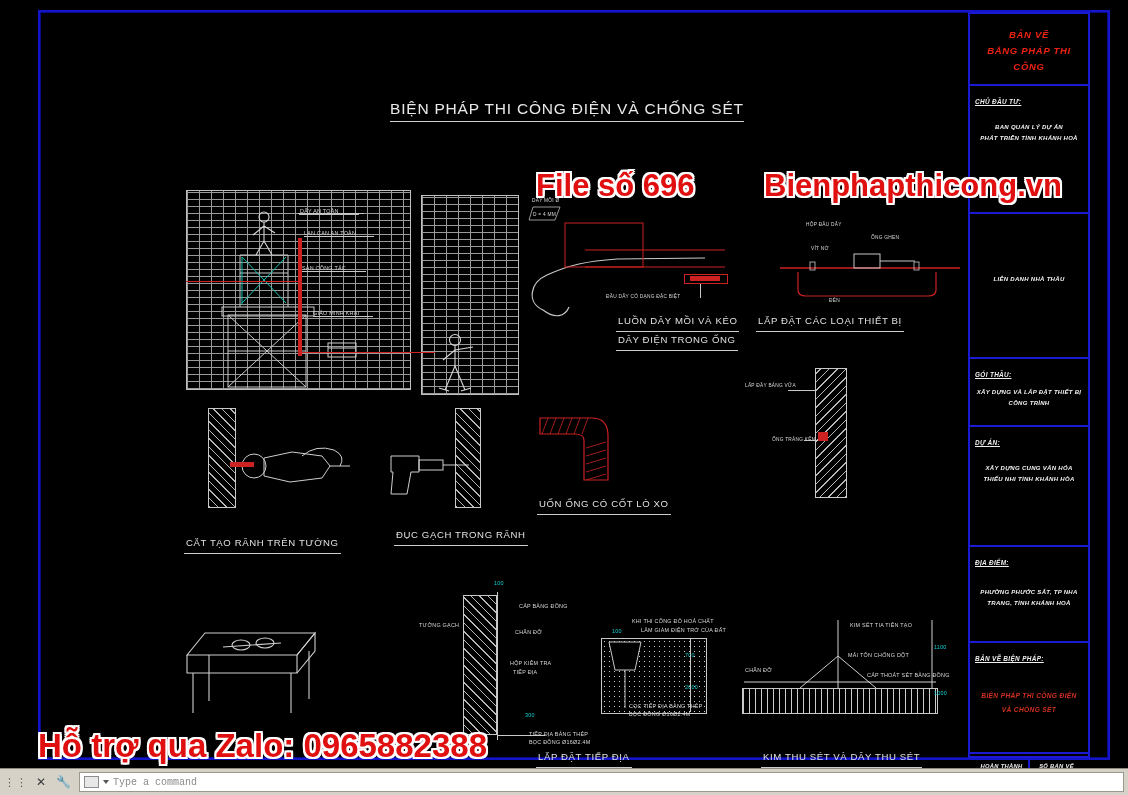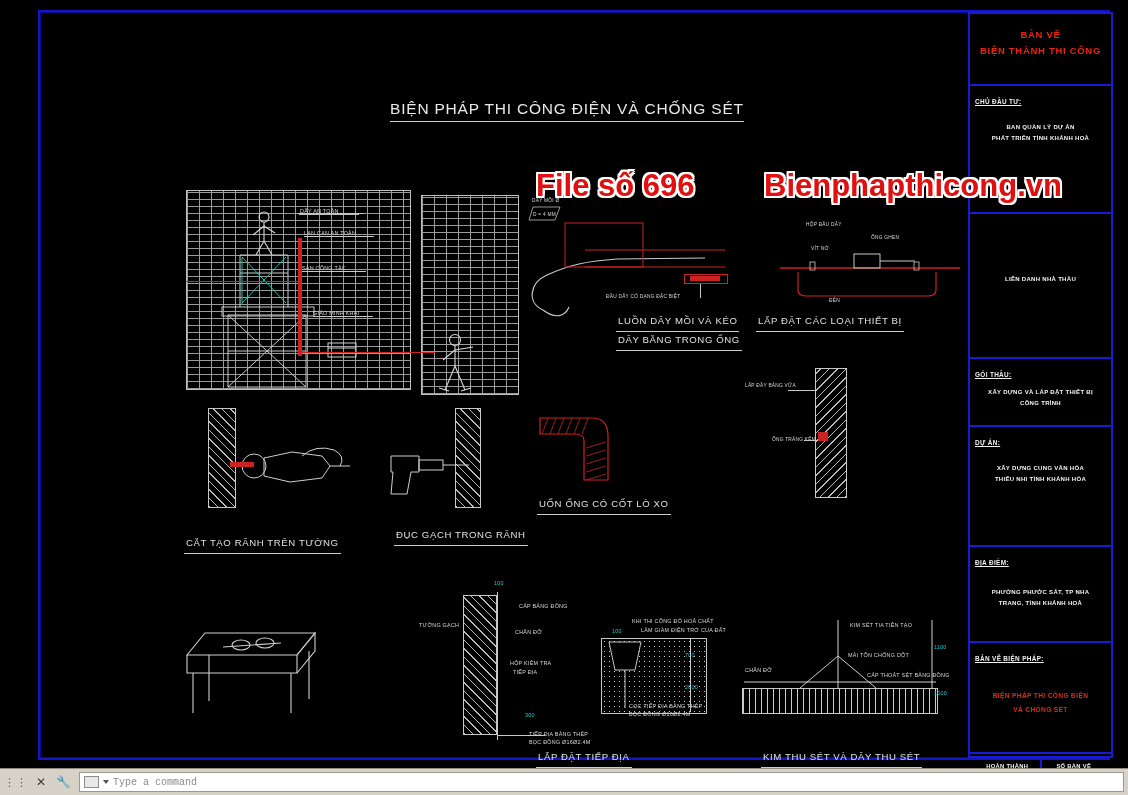--- a/index.html
+++ b/index.html
@@ -121,23 +121,24 @@
     position: absolute;
     background-color: #000;
     background-image: repeating-linear-gradient(90deg, #cccccc 0 1px, transparent 1px 6px);
     border: 1px solid #c8c8c8;
   }
 
   
   .tblock {
     position: absolute;
     left: 968px; top: 12px;
-    width: 145px; height: 746px;
+    width: 122px; height: 746px;
     border: 2px solid #1a1ad2;
     background: #000;
+    font-style: italic;
   }
   .tb-row {
     position: relative;
     border-bottom: 2px solid #1a1ad2;
     padding: 4px 5px;
   }
   .tb-head {
     color: #f0f0f0;
     font-size: 6.4px;
     font-weight: bold;
@@ -320,21 +321,21 @@
     <path d="M 8 12 L 35 12 L 30 25 L 4 25 Z" stroke="#bbb" stroke-width="0.8" fill="none"></path>
   </svg>
   <div class="clabel sm" style="left:532px; top:198px;">DÂY MỒI Ø</div>
   <div class="clabel sm" style="left:533px; top:212px;">D = 4 MM</div>
   <div class="rect-r" style="left:684px; top:274px; width:44px; height:10px;"></div>
   <div class="fill-r" style="left:690px; top:276px; width:30px; height:5px;"></div>
   <div class="clabel sm" style="left:606px; top:294px;">ĐẦU DÂY CÓ DẠNG ĐẶC BIỆT</div>
   <div class="fill-w" style="left:700px; top:284px; width:1px; height:14px;"></div>
 
   <div class="caption" style="left:616px; top:314px;">LUỒN DÂY MỒI VÀ KÉO</div>
-  <div class="caption" style="left:616px; top:333px;">DÂY BẰNG TRONG ỐNG</div>
+  <div class="caption" style="left:616px; top:333px;">DÂY ĐIỆN TRONG ỐNG</div>
 
   <svg style="position:absolute; left:780px; top:240px;" width="180" height="60">
     <line x1="0" y1="28" x2="180" y2="28" stroke="#cc2222" stroke-width="1.5"></line>
     <path d="M 18 32 L 18 50 Q 18 56 26 56 L 148 56 Q 156 56 156 50 L 156 32" stroke="#cc2222" stroke-width="1.2" fill="none"></path>
     <rect x="74" y="14" width="26" height="14" stroke="#c8c8c8" stroke-width="1" fill="none"></rect>
     <line x1="100" y1="21" x2="135" y2="21" stroke="#c8c8c8" stroke-width="1"></line>
     <rect x="30" y="22" width="5" height="8" stroke="#c8c8c8" stroke-width="0.8" fill="none"></rect>
     <rect x="134" y="22" width="5" height="8" stroke="#c8c8c8" stroke-width="0.8" fill="none"></rect>
   </svg>
   <div class="clabel sm" style="left:806px; top:222px;">HỘP ĐẦU DÂY</div>
@@ -448,21 +449,21 @@
   <div class="clabel" style="left:745px; top:667px;">CHÂN ĐỠ</div>
   <div class="clabel cyan" style="left:934px; top:644px;">1100</div>
   <div class="clabel cyan" style="left:934px; top:690px;">1000</div>
   <div class="caption" style="left:761px; top:750px;">KIM THU SÉT VÀ DÂY THU SÉT</div>
 
   <div class="tblock">
 
     <div class="tb-row" style="height:72px;">
       <div class="tb-title">
         <div>BẢN VẼ</div>
-        <div>BIỆN THÀNH THI CÔNG</div>
+        <div>BẰNG PHÁP THI CÔNG</div>
       </div>
     </div>
 
     <div class="tb-row" style="height:128px;">
       <span class="tb-head">CHỦ ĐẦU TƯ:</span>
       <div class="tb-val" style="margin-top:14px; white-space:pre-line;">BAN QUẢN LÝ DỰ ÁN
 PHÁT TRIỂN TỈNH KHÁNH HOÀ</div>
     </div>
 
     <div class="tb-row" style="height:145px; position:relative;">
@@ -499,20 +500,21 @@
     </div>
 
     <div class="tb-row tb-split vals" style="height:26px; align-items:center; border-bottom:none;">
       <div>11/2023</div>
       <div>BP-NGB-23</div>
     </div>
   </div>
 
   <div class="wm wm-file">File số 696</div>
   <div class="wm wm-site">Bienphapthicong.vn</div>
+  <div class="wm wm-zalo">Hỗ trợ qua Zalo: 0965882388</div>
 
   <div class="cmdline">Command: &lt;Ortho on&gt; nhap 'bienphapthicong'</div>
 
   <div class="statusbar">
     <span class="sb-dots">⋮⋮</span>
     <span class="sb-ico">✕</span>
     <span class="sb-ico">🔧</span>
     <div class="sb-input">
       <span class="sb-chip"></span>
       <span class="sb-caret"></span>

